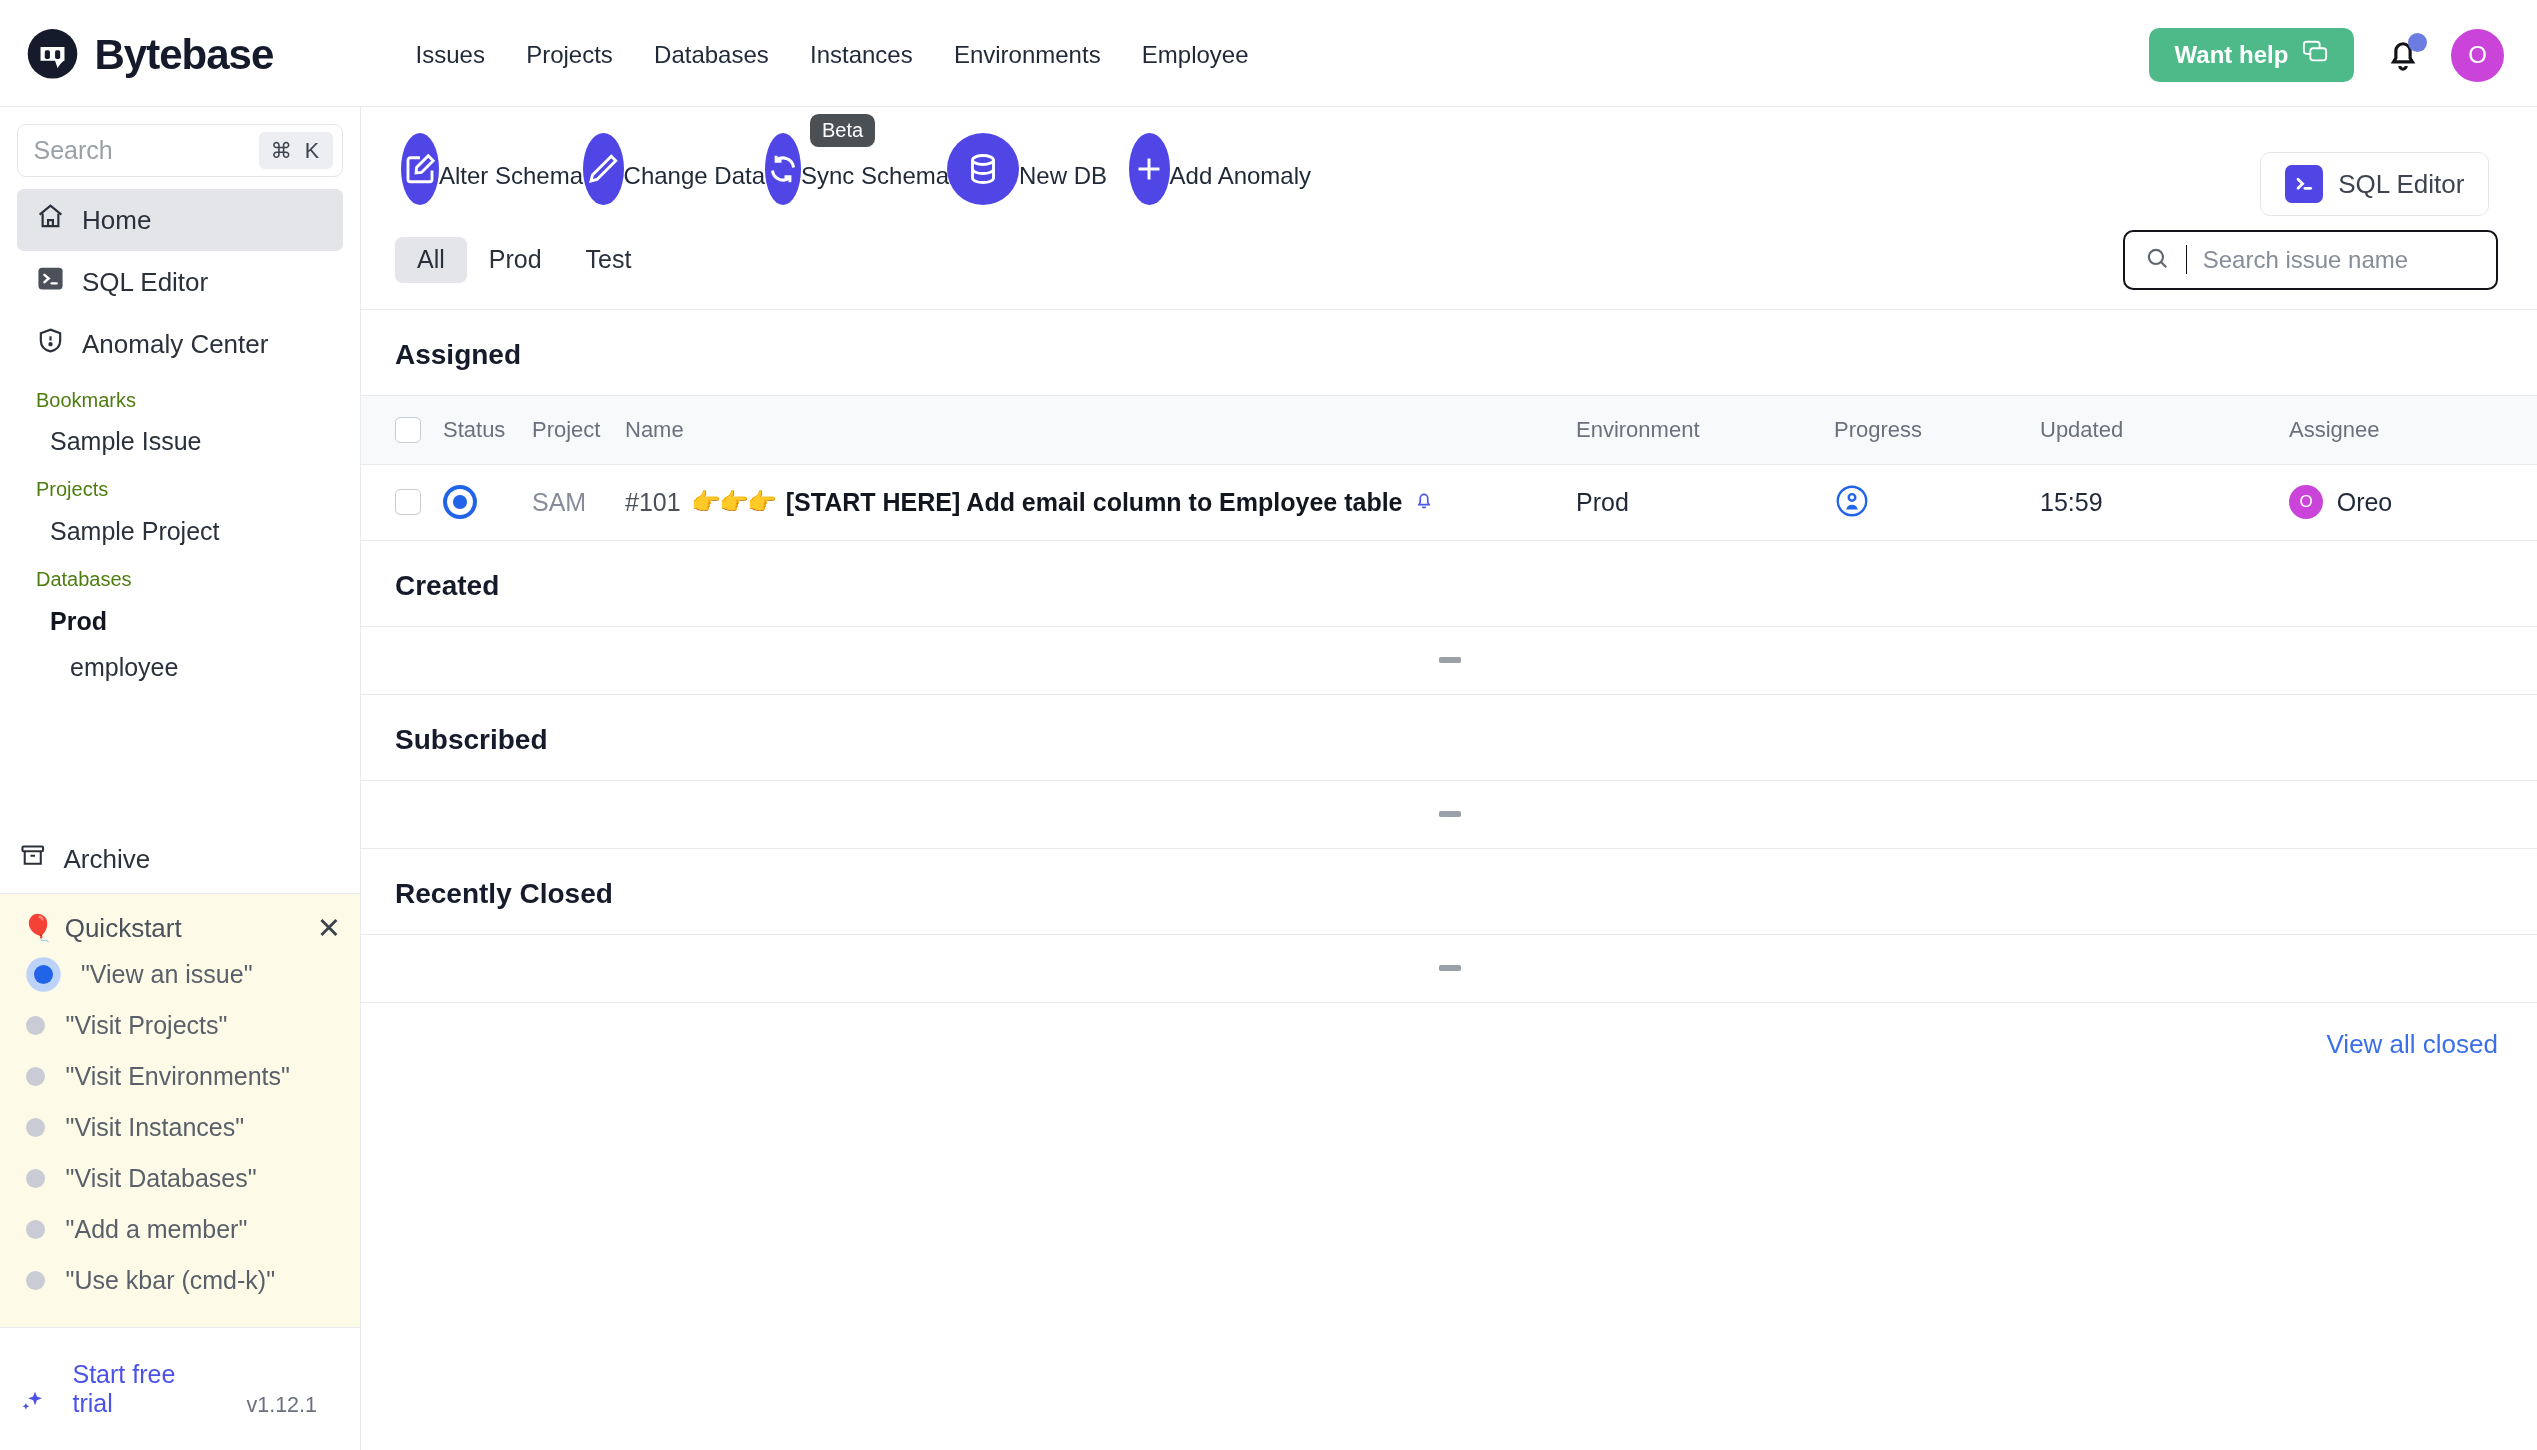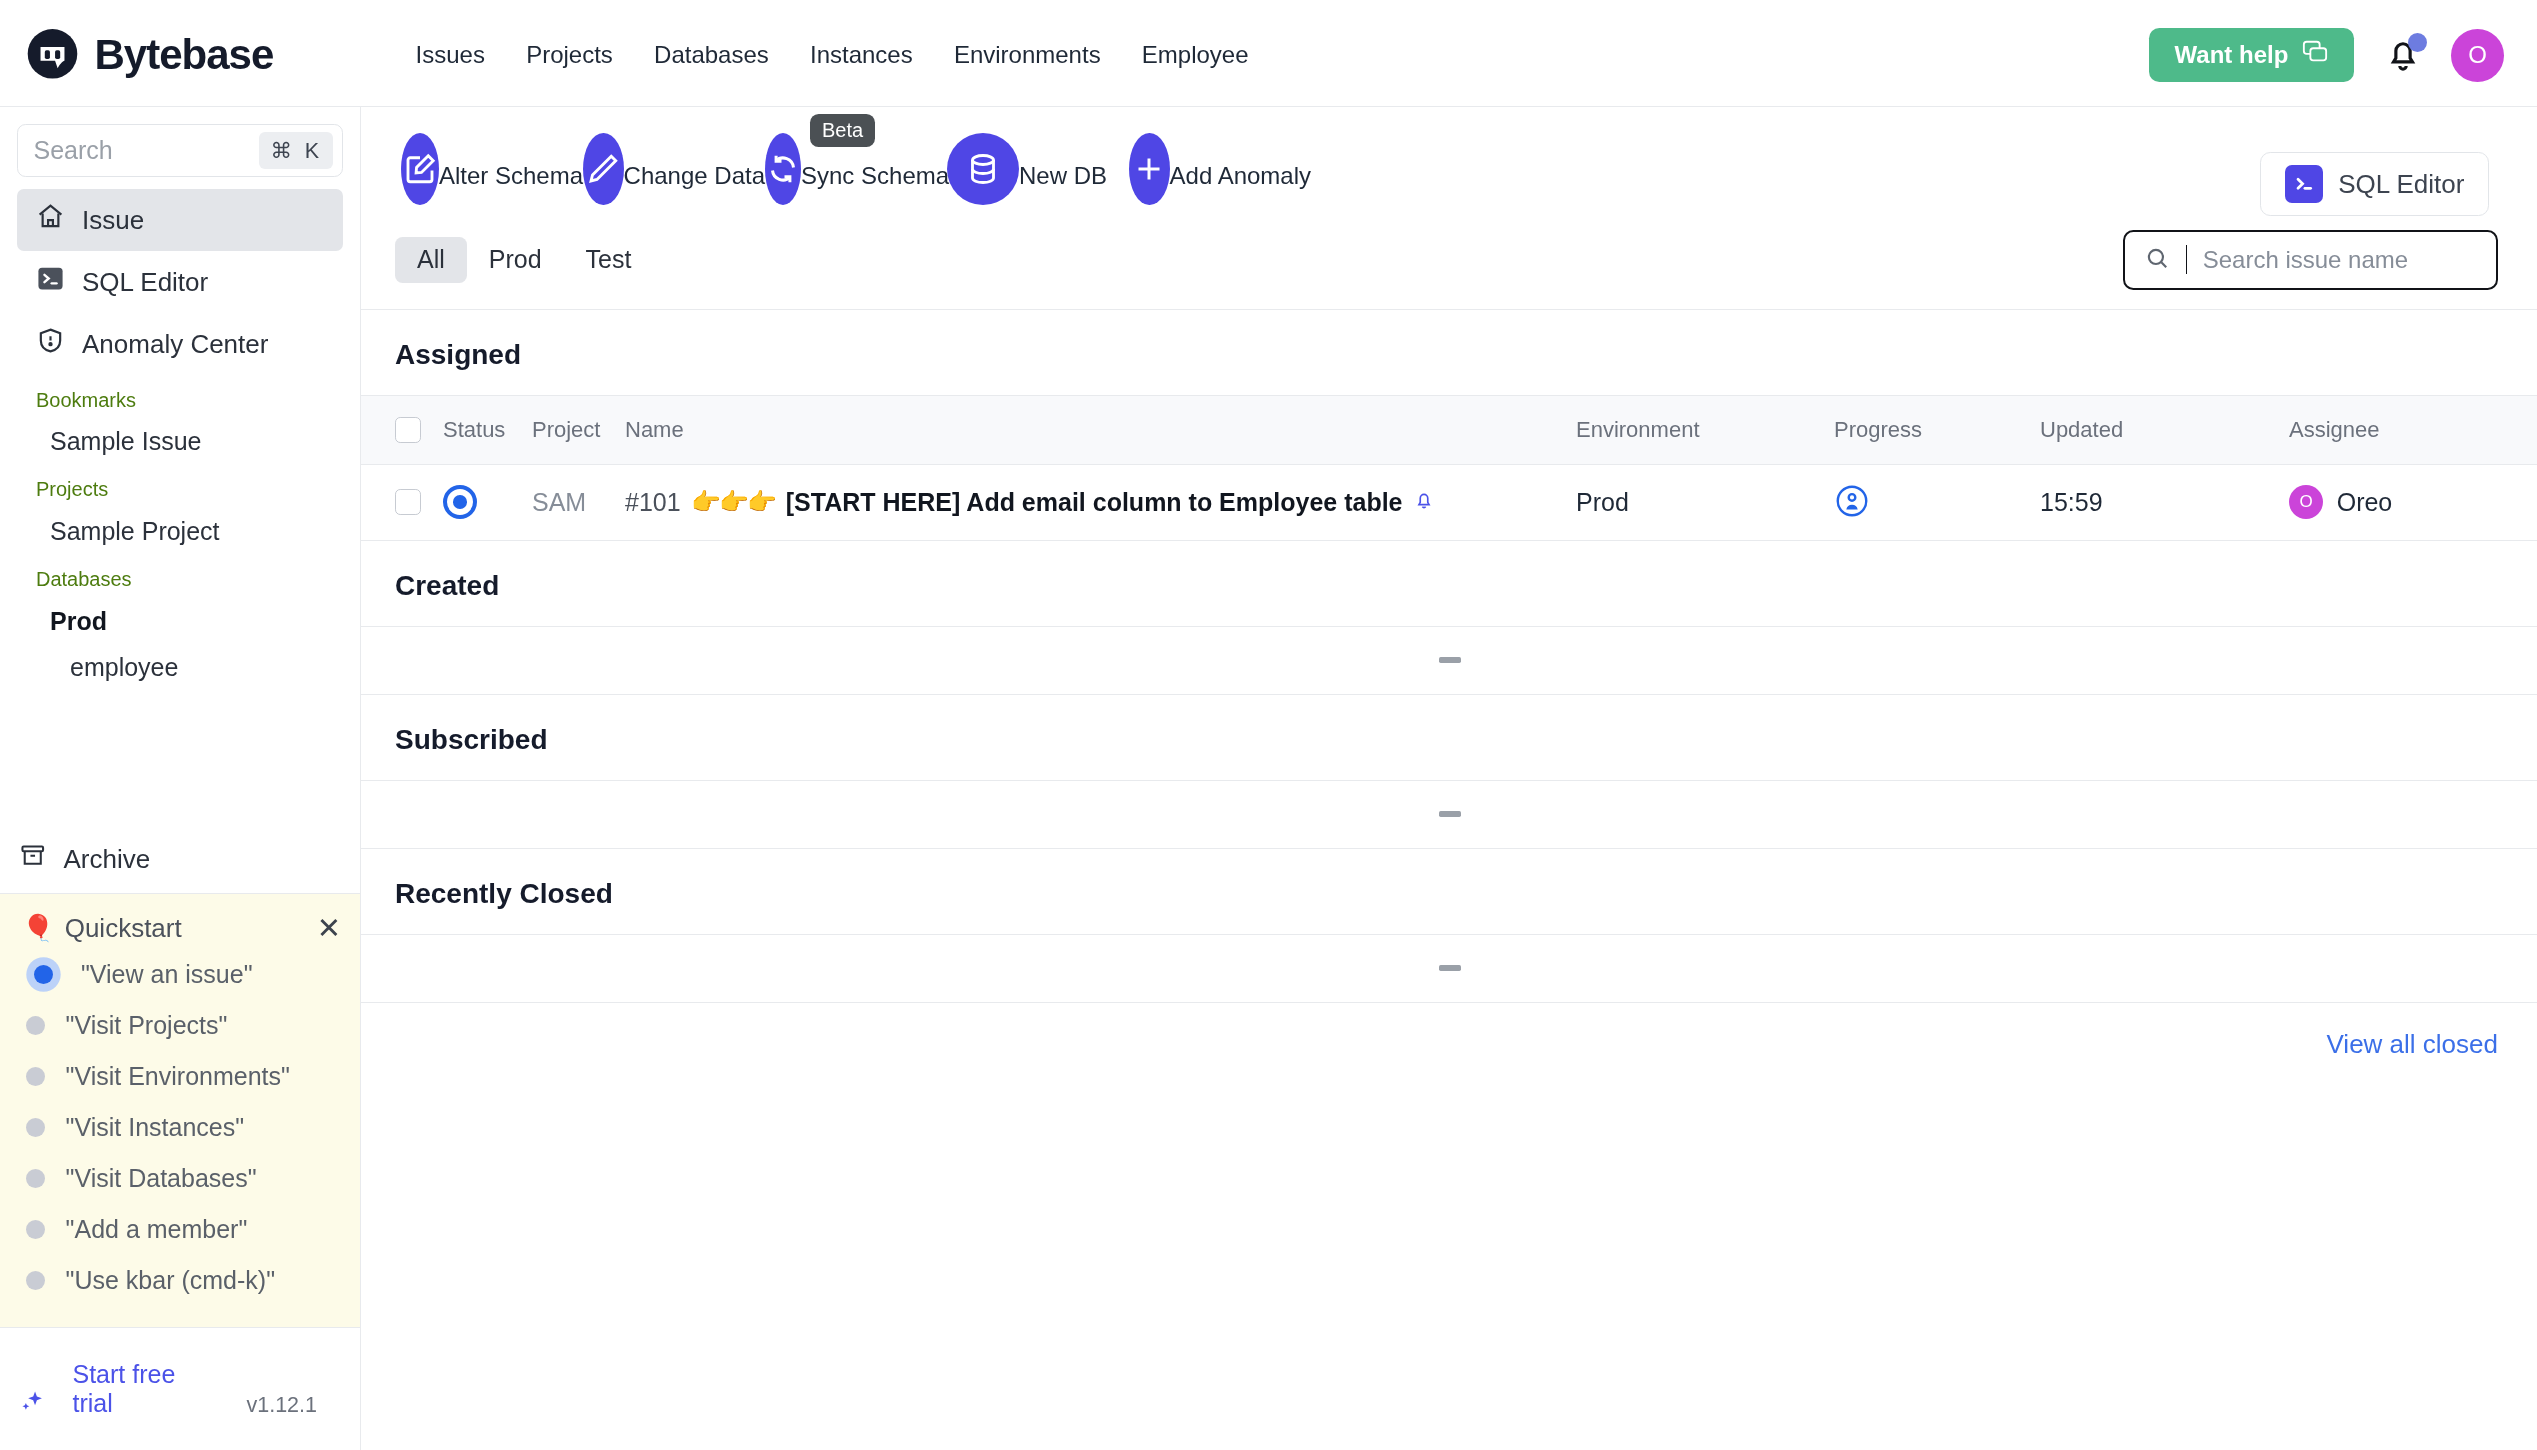--- a/index.html
+++ b/index.html
@@ -259,21 +259,21 @@
         </div>
         <div class="nav-list">
           <div class="nav-item active">
             <span>
               <svg viewBox="0 0 24 24" width="29" height="29" fill="none" stroke="#2b313b" stroke-width="1.8">
                 <path d="M3 10.5L12 3l9 7.5"></path>
                   <path d="M5.5 9.5V20h13V9.5"></path>
                   <path d="M10 20v-5h4v5"></path>
               </svg>
             </span>
-            <span>Issue</span>
+            <span>Home</span>
           </div>
           <div class="nav-item">
             <span>
               <svg viewBox="0 0 24 24" width="29" height="29">
                 <rect x="2" y="3" width="20" height="18" rx="3" fill="#4b515b"></rect>
                 <path d="M7 9l3.5 3L7 15" fill="none" stroke="#fff" stroke-width="2" stroke-linecap="round"></path>
                 <path d="M13 16h4" stroke="#fff" stroke-width="2" stroke-linecap="round"></path>
               </svg>
             </span>
             <span>SQL Editor</span>

